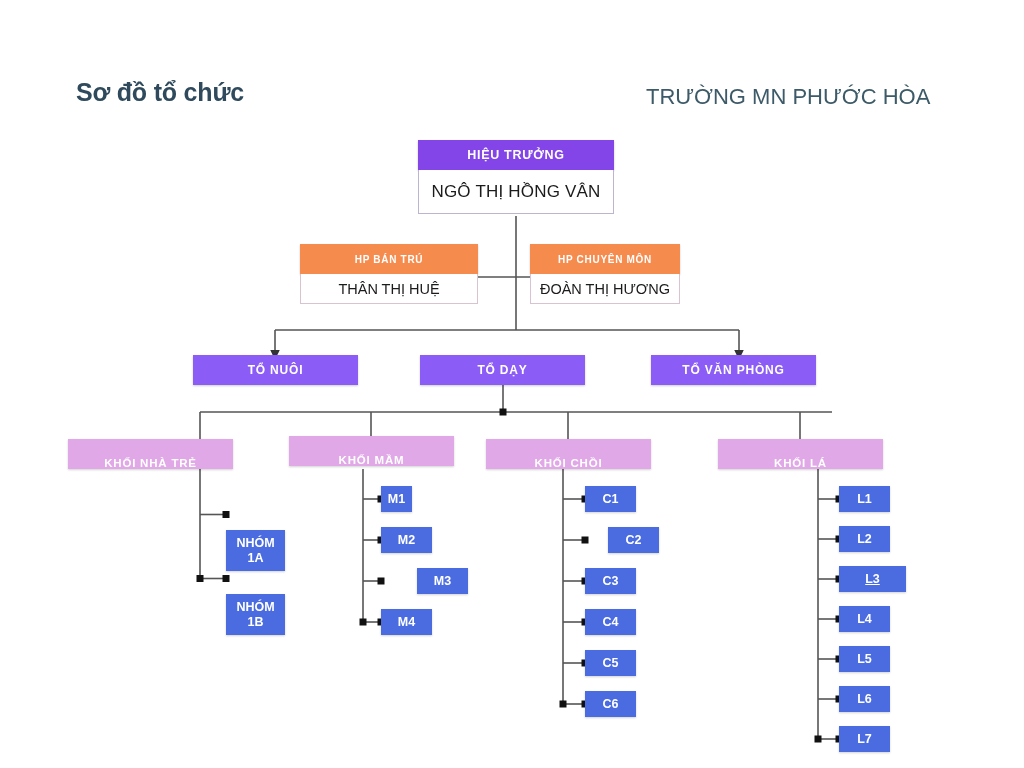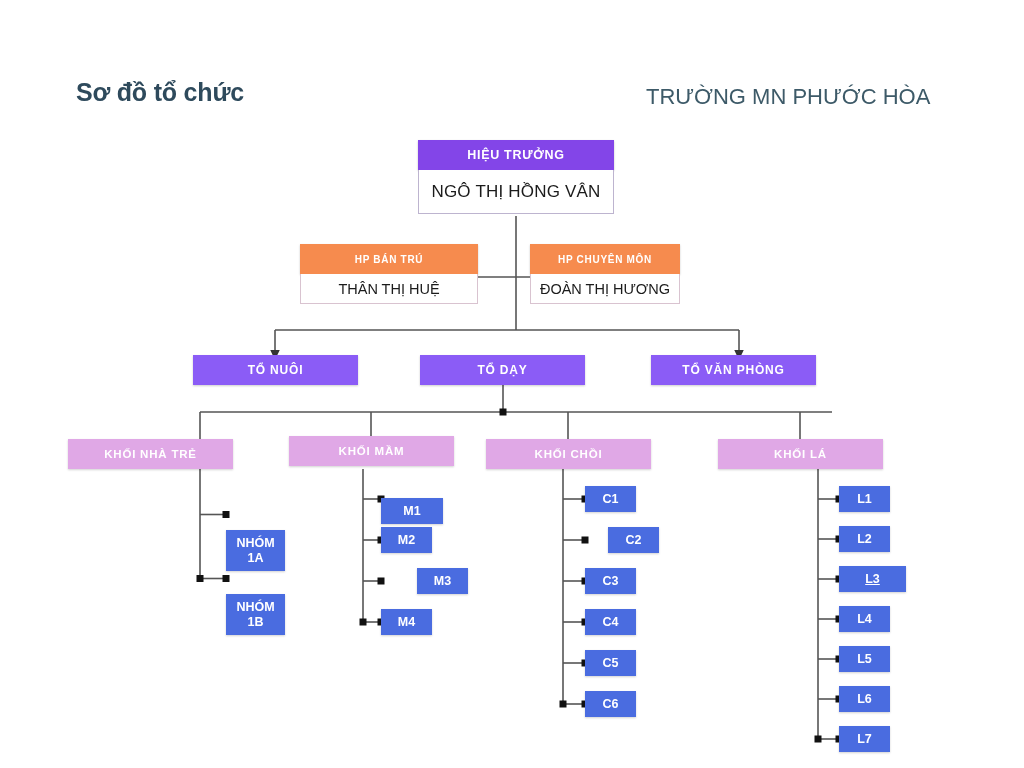--- a/index.html
+++ b/index.html
@@ -123,21 +123,21 @@
     letter-spacing: 0.8px;
     box-shadow: 0 1px 2px rgba(0,0,0,0.2);
   }
 
   
   .lvl-block {
     height: 30px;
     background: #e0a8e6;
     color: #ffffff;
     display: flex;
-    align-items: center;
+    align-items: flex-end;
     justify-content: center;
     font-size: 11.5px;
     font-weight: bold;
     letter-spacing: 0.8px;
     box-shadow: 0 1px 2px rgba(0,0,0,0.18);
   }
 
   
   .lvl-class {
     background: #4a6ce0;
@@ -284,21 +284,21 @@
 
   <div id="class-layer">
       <div class="node lvl-class two-line" style="left: 226px; top: 494px; width: 59px; height: 41px;">
         <span>NHÓM</span>
         <span>1A</span>
       </div>
       <div class="node lvl-class two-line" style="left: 226px; top: 558px; width: 59px; height: 41px;">
         <span>NHÓM</span>
         <span>1B</span>
       </div>
-      <div class="node lvl-class" style="left: 381px; top: 486px; width: 62px; height: 26px; margin-top: 12px;">
+      <div class="node lvl-class" style="left: 381px; top: 486px; width: 31px; height: 26px;">
         <span>M1</span>
       </div>
       <div class="node lvl-class" style="left: 381px; top: 527px; width: 51px; height: 26px;">
         <span>M2</span>
       </div>
       <div class="node lvl-class" style="left: 381px; top: 568px; width: 51px; height: 26px; margin-left: 36px;">
         <span>M3</span>
       </div>
       <div class="node lvl-class" style="left: 381px; top: 609px; width: 51px; height: 26px;">
         <span>M4</span>

